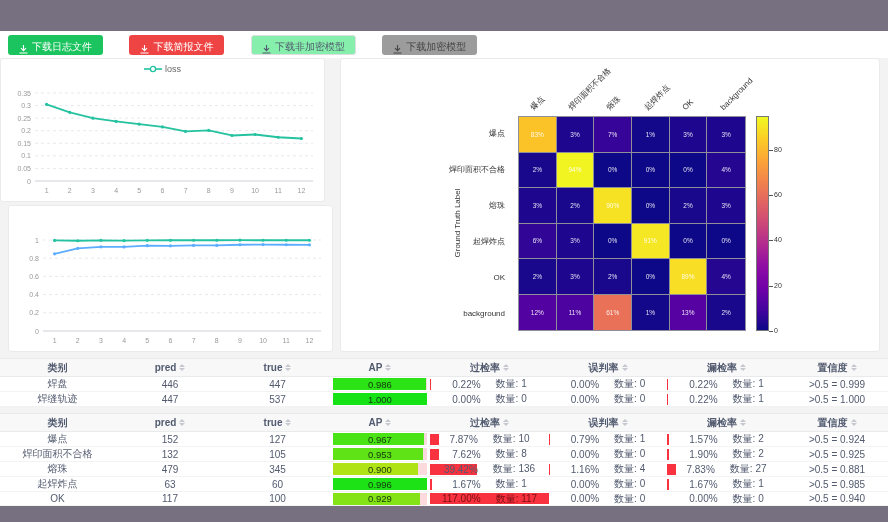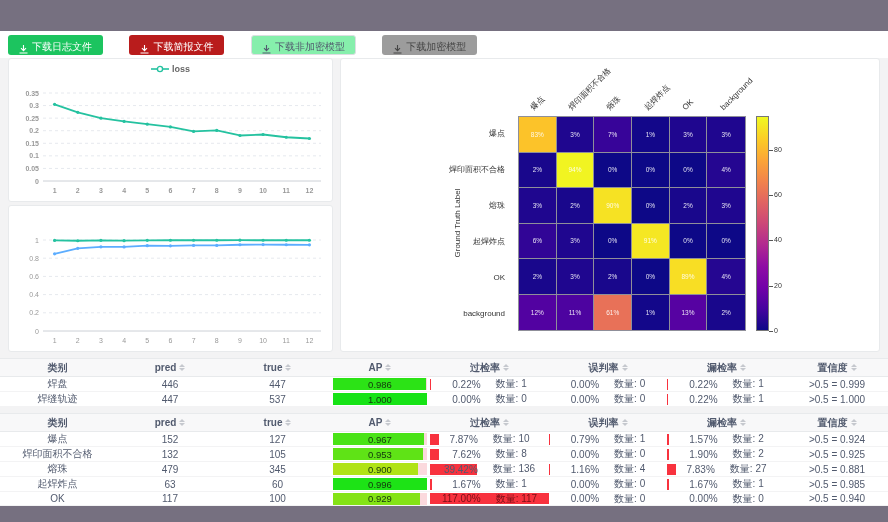--- a/index.html
+++ b/index.html
@@ -1,25 +1,25 @@
 <!DOCTYPE html>
 <html><head>
 <meta charset="utf-8">
 <style>
   html,body{margin:0;padding:0;}
   body{width:888px;height:522px;overflow:hidden;background:#767080;font-family:"Liberation Sans",sans-serif;position:relative;}
   .page{position:absolute;top:31px;left:0;width:888px;height:466px;background:#f3f3f4;}
   .toolbar{position:absolute;top:0;left:0;width:888px;height:27px;background:#fff;box-sizing:border-box;padding:4px 0 0 8px;}
   .btn{display:inline-flex;align-items:flex-end;gap:4px;height:20px;padding:0 10px;border-radius:3px;font-size:10px;border:1px solid transparent;margin-right:22px;cursor:pointer;font-family:inherit;vertical-align:top;}
   .btn.success{background:#1cc45f;color:#fff;}
-  .btn.warning{background:#b91c1c;color:#fff;}
+  .btn.warning{background:#ef4444;color:#fff;}
   .btn.default{background:#86efac;border-color:#dcdee2;color:#515a6e;}
   .btn.disabled{background:#9c9c9c;color:#454545;}
   .card{position:absolute;background:#fff;border:1px solid #e8eaec;border-radius:3px;box-sizing:border-box;}
-  .loss-card{left:8px;top:27px;width:325px;height:144px;font-weight:bold;}
+  .loss-card{left:0;top:27px;width:325px;height:144px;}
   .map-card{left:8px;top:174px;width:325px;height:147px;}
   .cm-card{left:340px;top:27px;width:540px;height:294px;}
   .legend{position:absolute;top:5px;left:0;right:0;display:flex;justify-content:center;gap:14px;z-index:2;}
   .legend .item{display:flex;align-items:center;gap:3px;font-size:9px;color:#666;cursor:pointer;}
   .cm-title{position:absolute;top:10px;left:0;width:100%;text-align:center;font:bold 11px "DejaVu Sans",sans-serif;color:#1a1a1a;}
   .cm-grid{position:absolute;left:177px;top:57px;width:228px;height:215px;display:grid;grid-template-columns:repeat(6,1fr);grid-template-rows:repeat(6,1fr);border:1px solid #8f8f99;box-sizing:border-box;}
   .cm-cell{border-right:1px solid #8f8f99;border-bottom:1px solid #8f8f99;display:flex;align-items:center;justify-content:center;font-size:6.5px;color:rgba(255,255,255,.88);}
   .cm-cell:nth-child(6n){border-right:none;}
   .cm-cell:nth-child(n+31){border-bottom:none;}
   .cm-rowlabel{position:absolute;left:0;width:170px;display:flex;align-items:center;justify-content:flex-end;padding-right:6px;font-size:8px;color:#333;box-sizing:border-box;}

